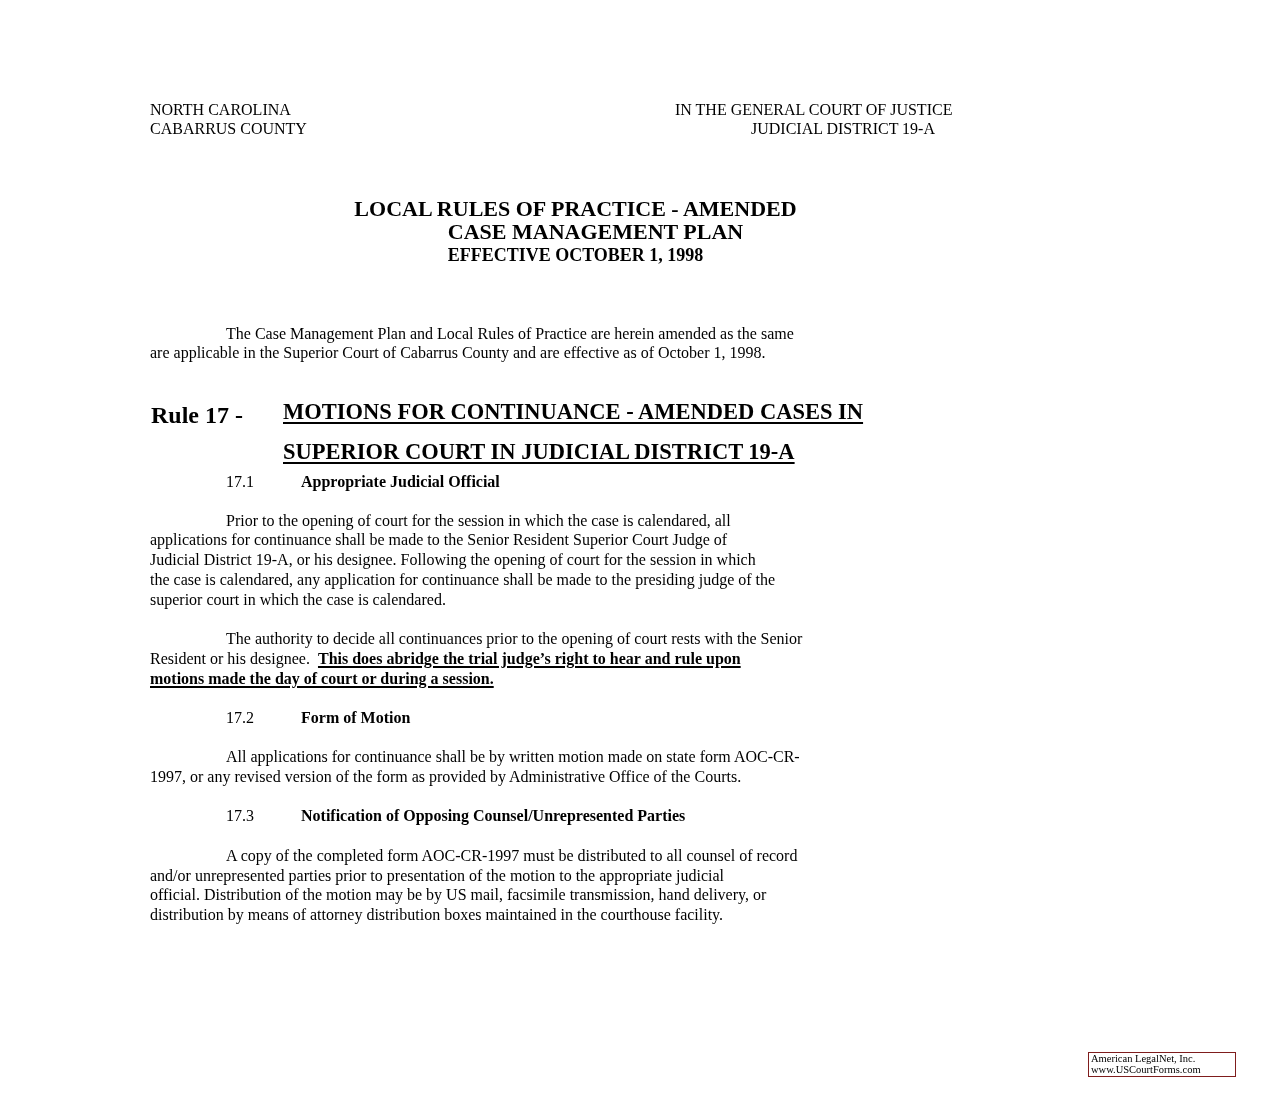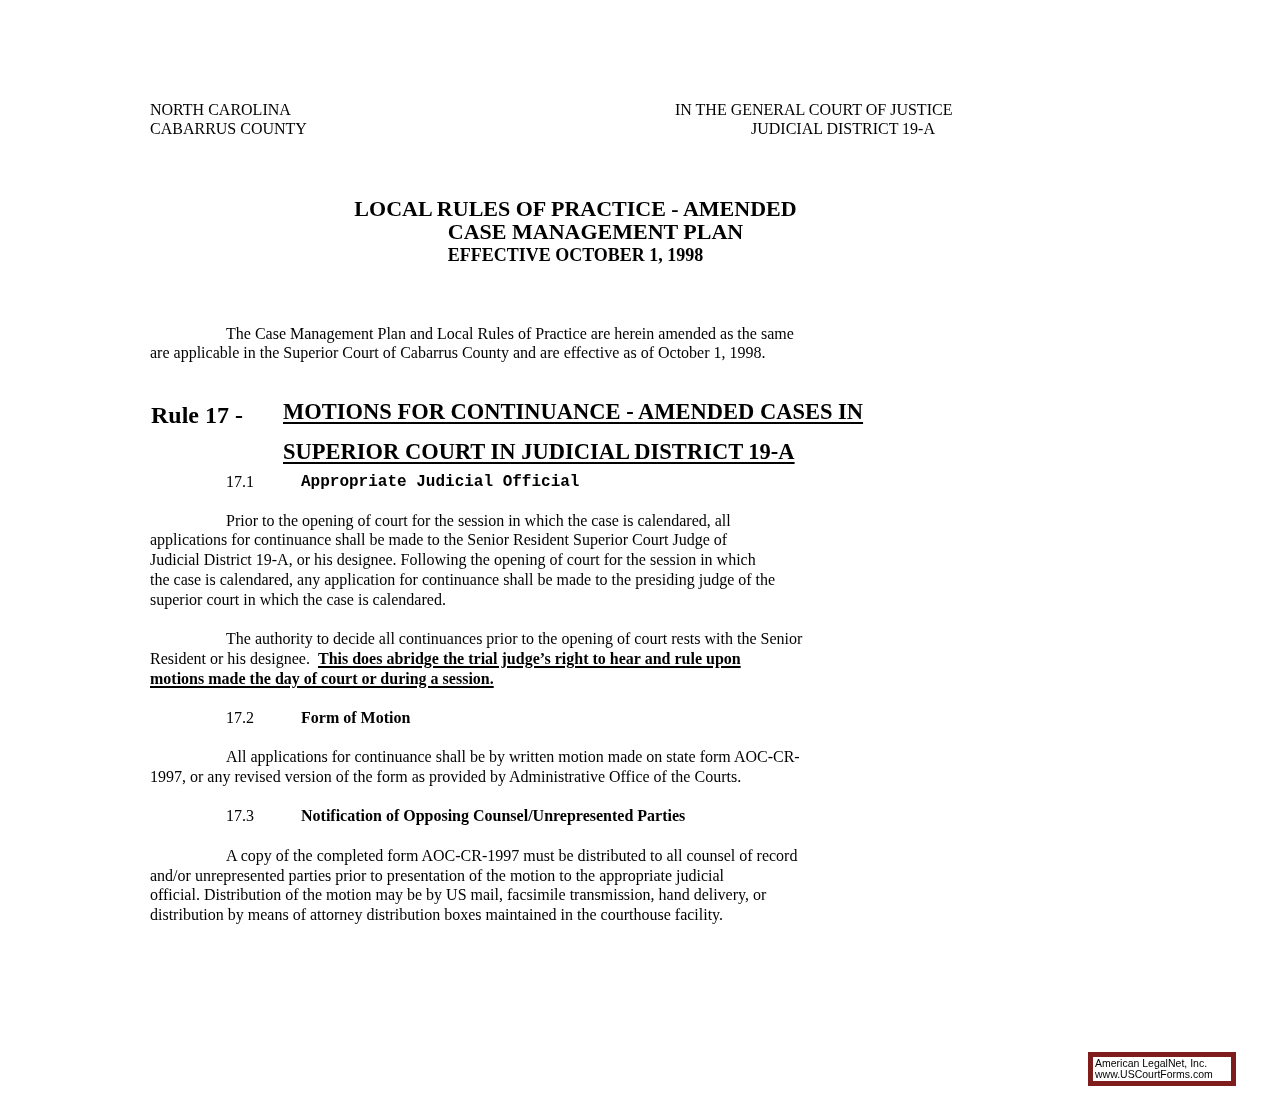--- a/index.html
+++ b/index.html
@@ -5,22 +5,22 @@
     html, body { margin: 0; padding: 0; background: #ffffff; }
     body { width: 1275px; height: 1100px; position: relative; overflow: hidden;
            font-family: "Liberation Serif", "DejaVu Serif", serif; color: #000; }
     .line { position: absolute; white-space: nowrap; font-size: 16px; line-height: 20px; }
     .bold { font-weight: bold; }
     .u { text-decoration: underline; text-decoration-thickness: 2px; text-underline-offset: 2px; }
     .title1 { font-size: 22px; font-weight: bold; }
     .title3 { font-size: 18px; font-weight: bold; }
     .rulehead { font-size: 22.5px; font-weight: bold; text-decoration: underline; text-decoration-thickness: 2px; text-underline-offset: 3px; }
     .center { left: 0; width: 1151px; text-align: center; }
-    .stamp { position: absolute; left: 1088px; top: 1052px; width: 148px; height: 34px;
-             border: 5px solid #7f1d1d; font-family: Liberation Sans, sans-serif;
+    .stamp { position: absolute; left: 1088px; top: 1052px; width: 148px; height: 25px;
+             border: 1px solid #7f1d1d; font-family: Liberation Serif, serif;
              font-size: 10.5px; line-height: 10.5px; padding: 1px 2px; box-sizing: border-box; }
   </style>
 </head>
 <body>
 
 <div class="line" style="left:150px; top:100px;">NORTH CAROLINA</div>
 <div class="line" style="left:150px; top:119px;">CABARRUS COUNTY</div>
 <div class="line" style="left:675px; top:100px;">IN THE GENERAL COURT OF JUSTICE</div>
 <div class="line" style="left:751px; top:119px;">JUDICIAL DISTRICT 19-A</div>
 
@@ -29,21 +29,21 @@
 <div class="line center title3" style="top:245px; left:0;">EFFECTIVE OCTOBER 1, 1998</div>
 
 <div class="line" style="left:226px; top:324px;">The Case Management Plan and Local Rules of Practice are herein amended as the same</div>
 <div class="line" style="left:150px; top:343px;">are applicable in the Superior Court of Cabarrus County and are effective as of October 1, 1998.</div>
 
 <div class="line bold" style="left:151px; top:405px; font-size:24px;">Rule 17 -</div>
 <div class="line rulehead" style="left:283px; top:402px;">MOTIONS FOR CONTINUANCE - AMENDED CASES IN</div>
 <div class="line rulehead" style="left:283px; top:426px;margin-top:16px;">SUPERIOR COURT IN JUDICIAL DISTRICT 19-A</div>
 
 <div class="line" style="left:226px; top:472px;">17.1</div>
-<div class="line bold" style="left:301px; top:472px;font-family:Liberation Mono, monospace;">Appropriate Judicial Official</div>
+<div class="line bold" style="left:301px; top:472px;">Appropriate Judicial Official</div>
 
 <div class="line" style="left:226px; top:511px;">Prior to the opening of court for the session in which the case is calendared, all</div>
 <div class="line" style="left:150px; top:530px;">applications for continuance shall be made to the Senior Resident Superior Court Judge of</div>
 <div class="line" style="left:150px; top:550px;">Judicial District 19-A, or his designee.  Following the opening of court for the session in which</div>
 <div class="line" style="left:150px; top:570px;">the case is calendared, any application for continuance shall be made to the presiding judge of the</div>
 <div class="line" style="left:150px; top:590px;">superior court in which the case is calendared.</div>
 
 <div class="line" style="left:226px; top:629px;">The authority to decide all continuances prior to the opening of court rests with the Senior</div>
 <div class="line" style="left:150px; top:649px;"><span style="white-space:pre;">Resident or his designee.  </span><span class="bold u">This does abridge the trial judge’s right to hear and rule upon</span></div>
 <div class="line bold u" style="left:150px; top:669px;">motions made the day of court or during a session.</div>

